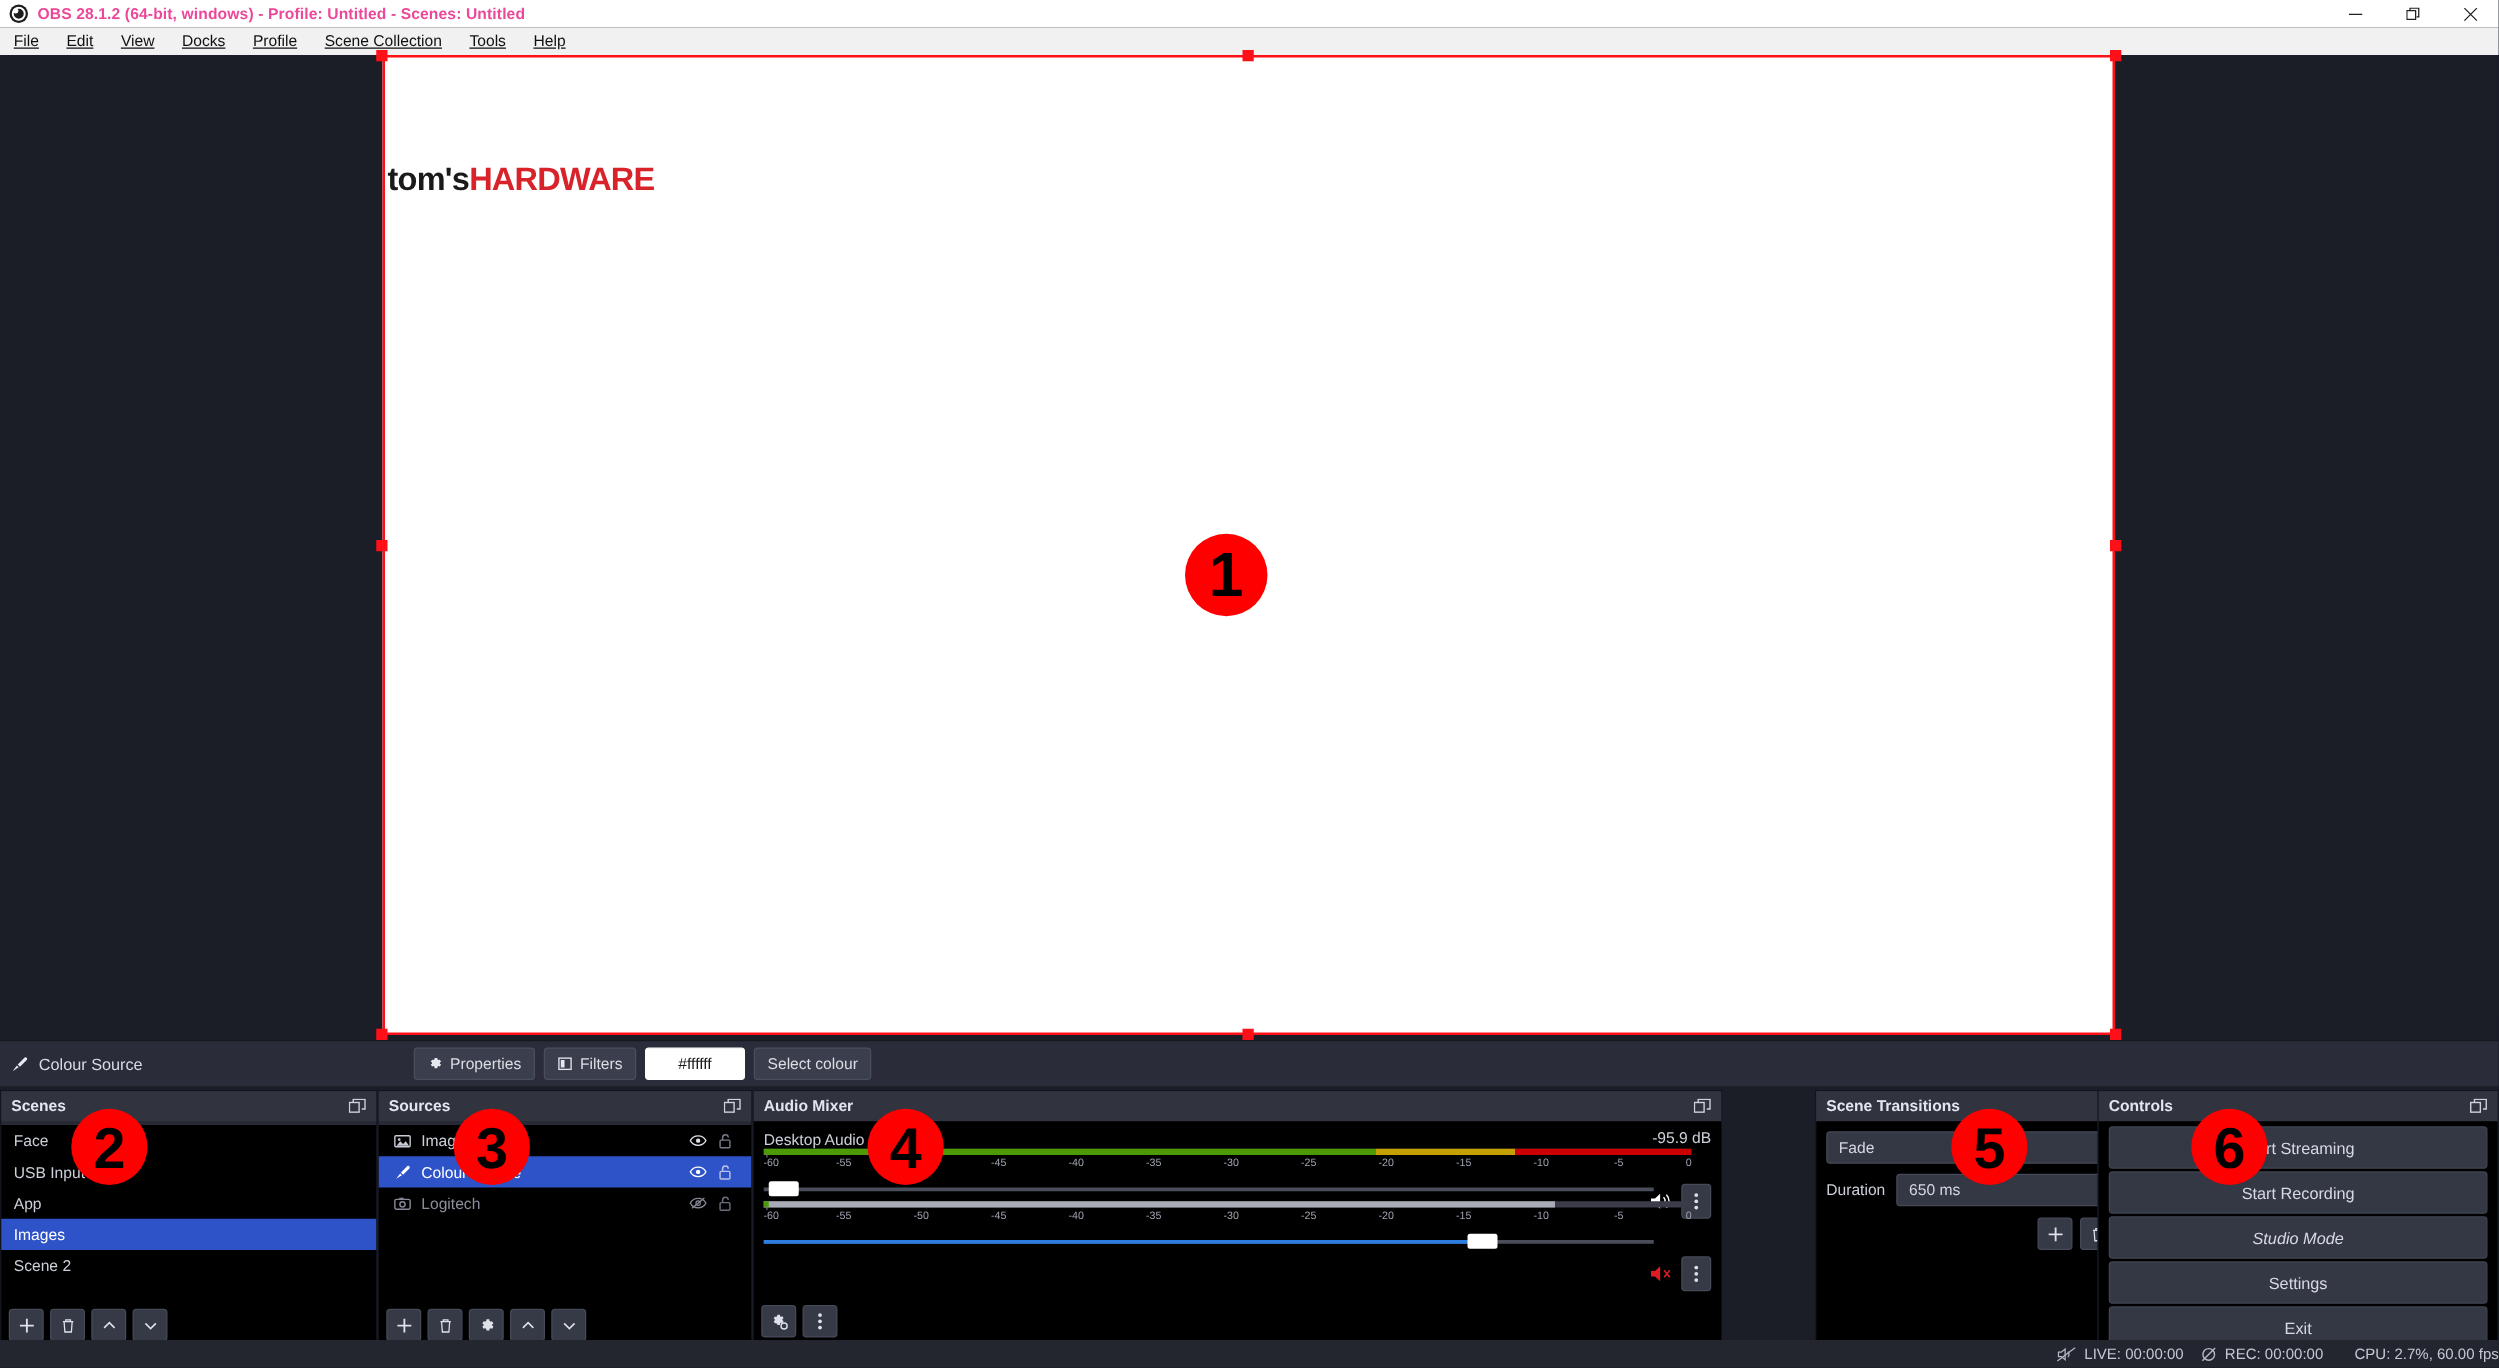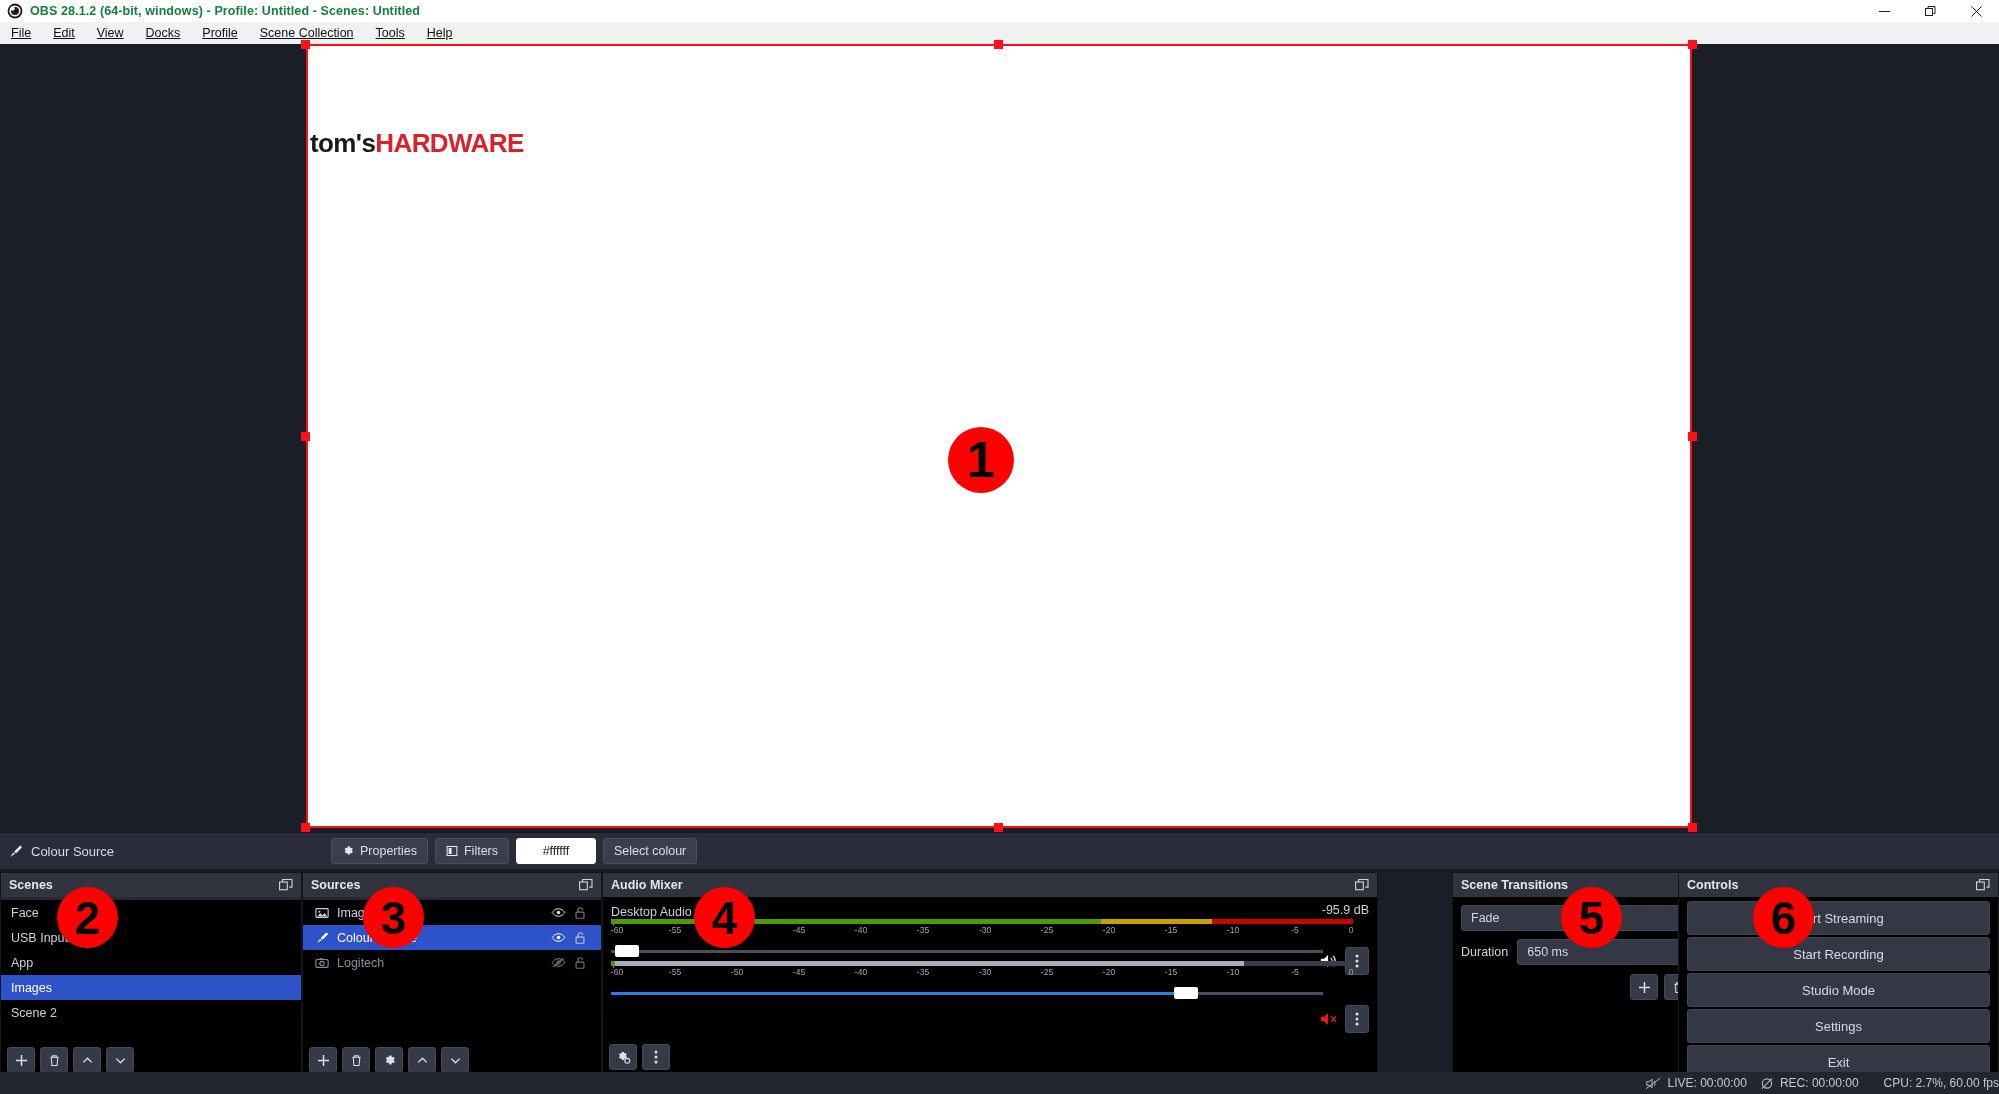--- a/index.html
+++ b/index.html
@@ -1,20 +1,20 @@
 <!DOCTYPE html>
 <html><head>
 <meta charset="utf-8">
 <style>
   html,body{margin:0;padding:0;background:#1e2029;}
   body{width:1999px;height:1094px;overflow:hidden;font-family:"Liberation Sans",sans-serif;color:#d9dbe3;font-size:14px;}
   #app{position:relative;width:1999px;height:1094px;background:#1c1e27;}
 
   
-  .titlebar{position:absolute;left:0;top:0;width:1999px;height:22px;background:#ffffff;color:#15803d;
+  .titlebar{position:absolute;left:0;top:0;width:1999px;height:22px;background:#ffffff;color:#ec4899;
             display:flex;align-items:center;font-size:12.5px;}
   .tb-logo{width:16px;height:16px;margin-left:7px;margin-right:7px;flex:0 0 auto;}
   .tb-title{font-weight:600;letter-spacing:.1px;white-space:nowrap;}
   .tb-spacer{flex:1 1 auto;}
   .win-btn{width:46px;height:22px;display:flex;align-items:center;justify-content:center;color:#202020;font-size:12px;}
   .win-btn svg{display:block;}
 
   
   .menubar{position:absolute;left:0;top:22px;width:1999px;height:22px;background:#f1f1f1;color:#111;
            display:flex;align-items:center;font-size:12.5px;}
@@ -553,21 +553,21 @@
           </svg>
       </span>
     </div>
     <div class="dock-body" style="padding:4px 8px 0 8px;box-sizing:border-box;">
       <div class="cbtn" style="margin-bottom:2px;">
         <span>Start Streaming</span>
       </div>
       <div class="cbtn" style="margin-bottom:2px;">
         <span>Start Recording</span>
       </div>
-      <div class="cbtn" style="margin-bottom:2px;">
+      <div class="cbtn" style="margin-bottom:2px;font-style:italic;">
         <span>Studio Mode</span>
       </div>
       <div class="cbtn" style="margin-bottom:2px;">
         <span>Settings</span>
       </div>
       <div class="cbtn">
         <span>Exit</span>
       </div>
     </div>
     <div class="badge" style="left:74px;top:14px;width:61px;height:61px;font-size:46px;">

